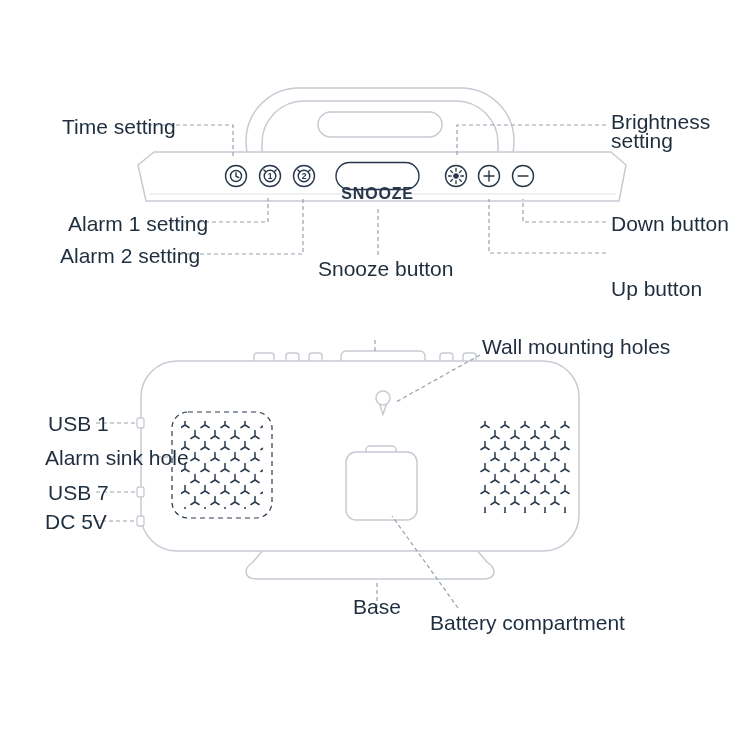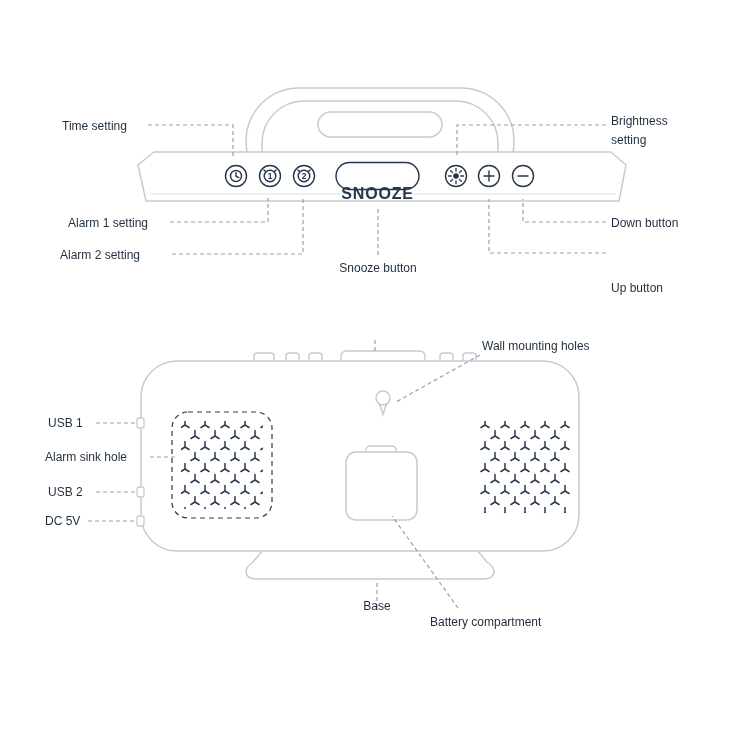--- a/index.html
+++ b/index.html
@@ -12,21 +12,21 @@
   .canvas {
     position: relative;
     width: 750px;
     height: 750px;
     background: #ffffff;
     overflow: hidden;
   }
   .art { position: absolute; left: 0; top: 0; }
   .label {
     position: absolute;
-    font-size: 12px;
+    font-size: 21px;
     line-height: 19px;
     color: #1f2e3e;
     white-space: nowrap;
   }
   .label.wrap { white-space: normal; }
   .label.center { text-align: center; }
   .snooze-text {
     position: absolute;
     left: 336px; top: 169px; width: 83px;
     text-align: center;
@@ -169,18 +169,18 @@
   <div class="label" style="left:68px; top:214px;">Alarm 1 setting</div>
   <div class="label" style="left:60px; top:246px;">Alarm 2 setting</div>
   <div class="label center" style="left:318px; top:259px; width:120px;">Snooze button</div>
   <div class="label wrap" style="left:611px; top:112px; width:84px;">Brightness setting</div>
   <div class="label" style="left:611px; top:214px;">Down button</div>
   <div class="label" style="left:611px; top:239px;margin-top:40px;">Up button</div>
 
   <div class="label" style="left:482px; top:337px;">Wall mounting holes</div>
   <div class="label" style="left:48px; top:414px;">USB 1</div>
   <div class="label" style="left:45px; top:448px;">Alarm sink hole</div>
-  <div class="label" style="left:48px; top:483px;">USB 2</div>
+  <div class="label" style="left:48px; top:483px;">USB 7</div>
   <div class="label" style="left:45px; top:512px;">DC 5V</div>
   <div class="label center" style="left:337px; top:597px; width:80px;">Base</div>
   <div class="label" style="left:430px; top:613px;">Battery compartment</div>
 
 </div>
 
 </body></html>

